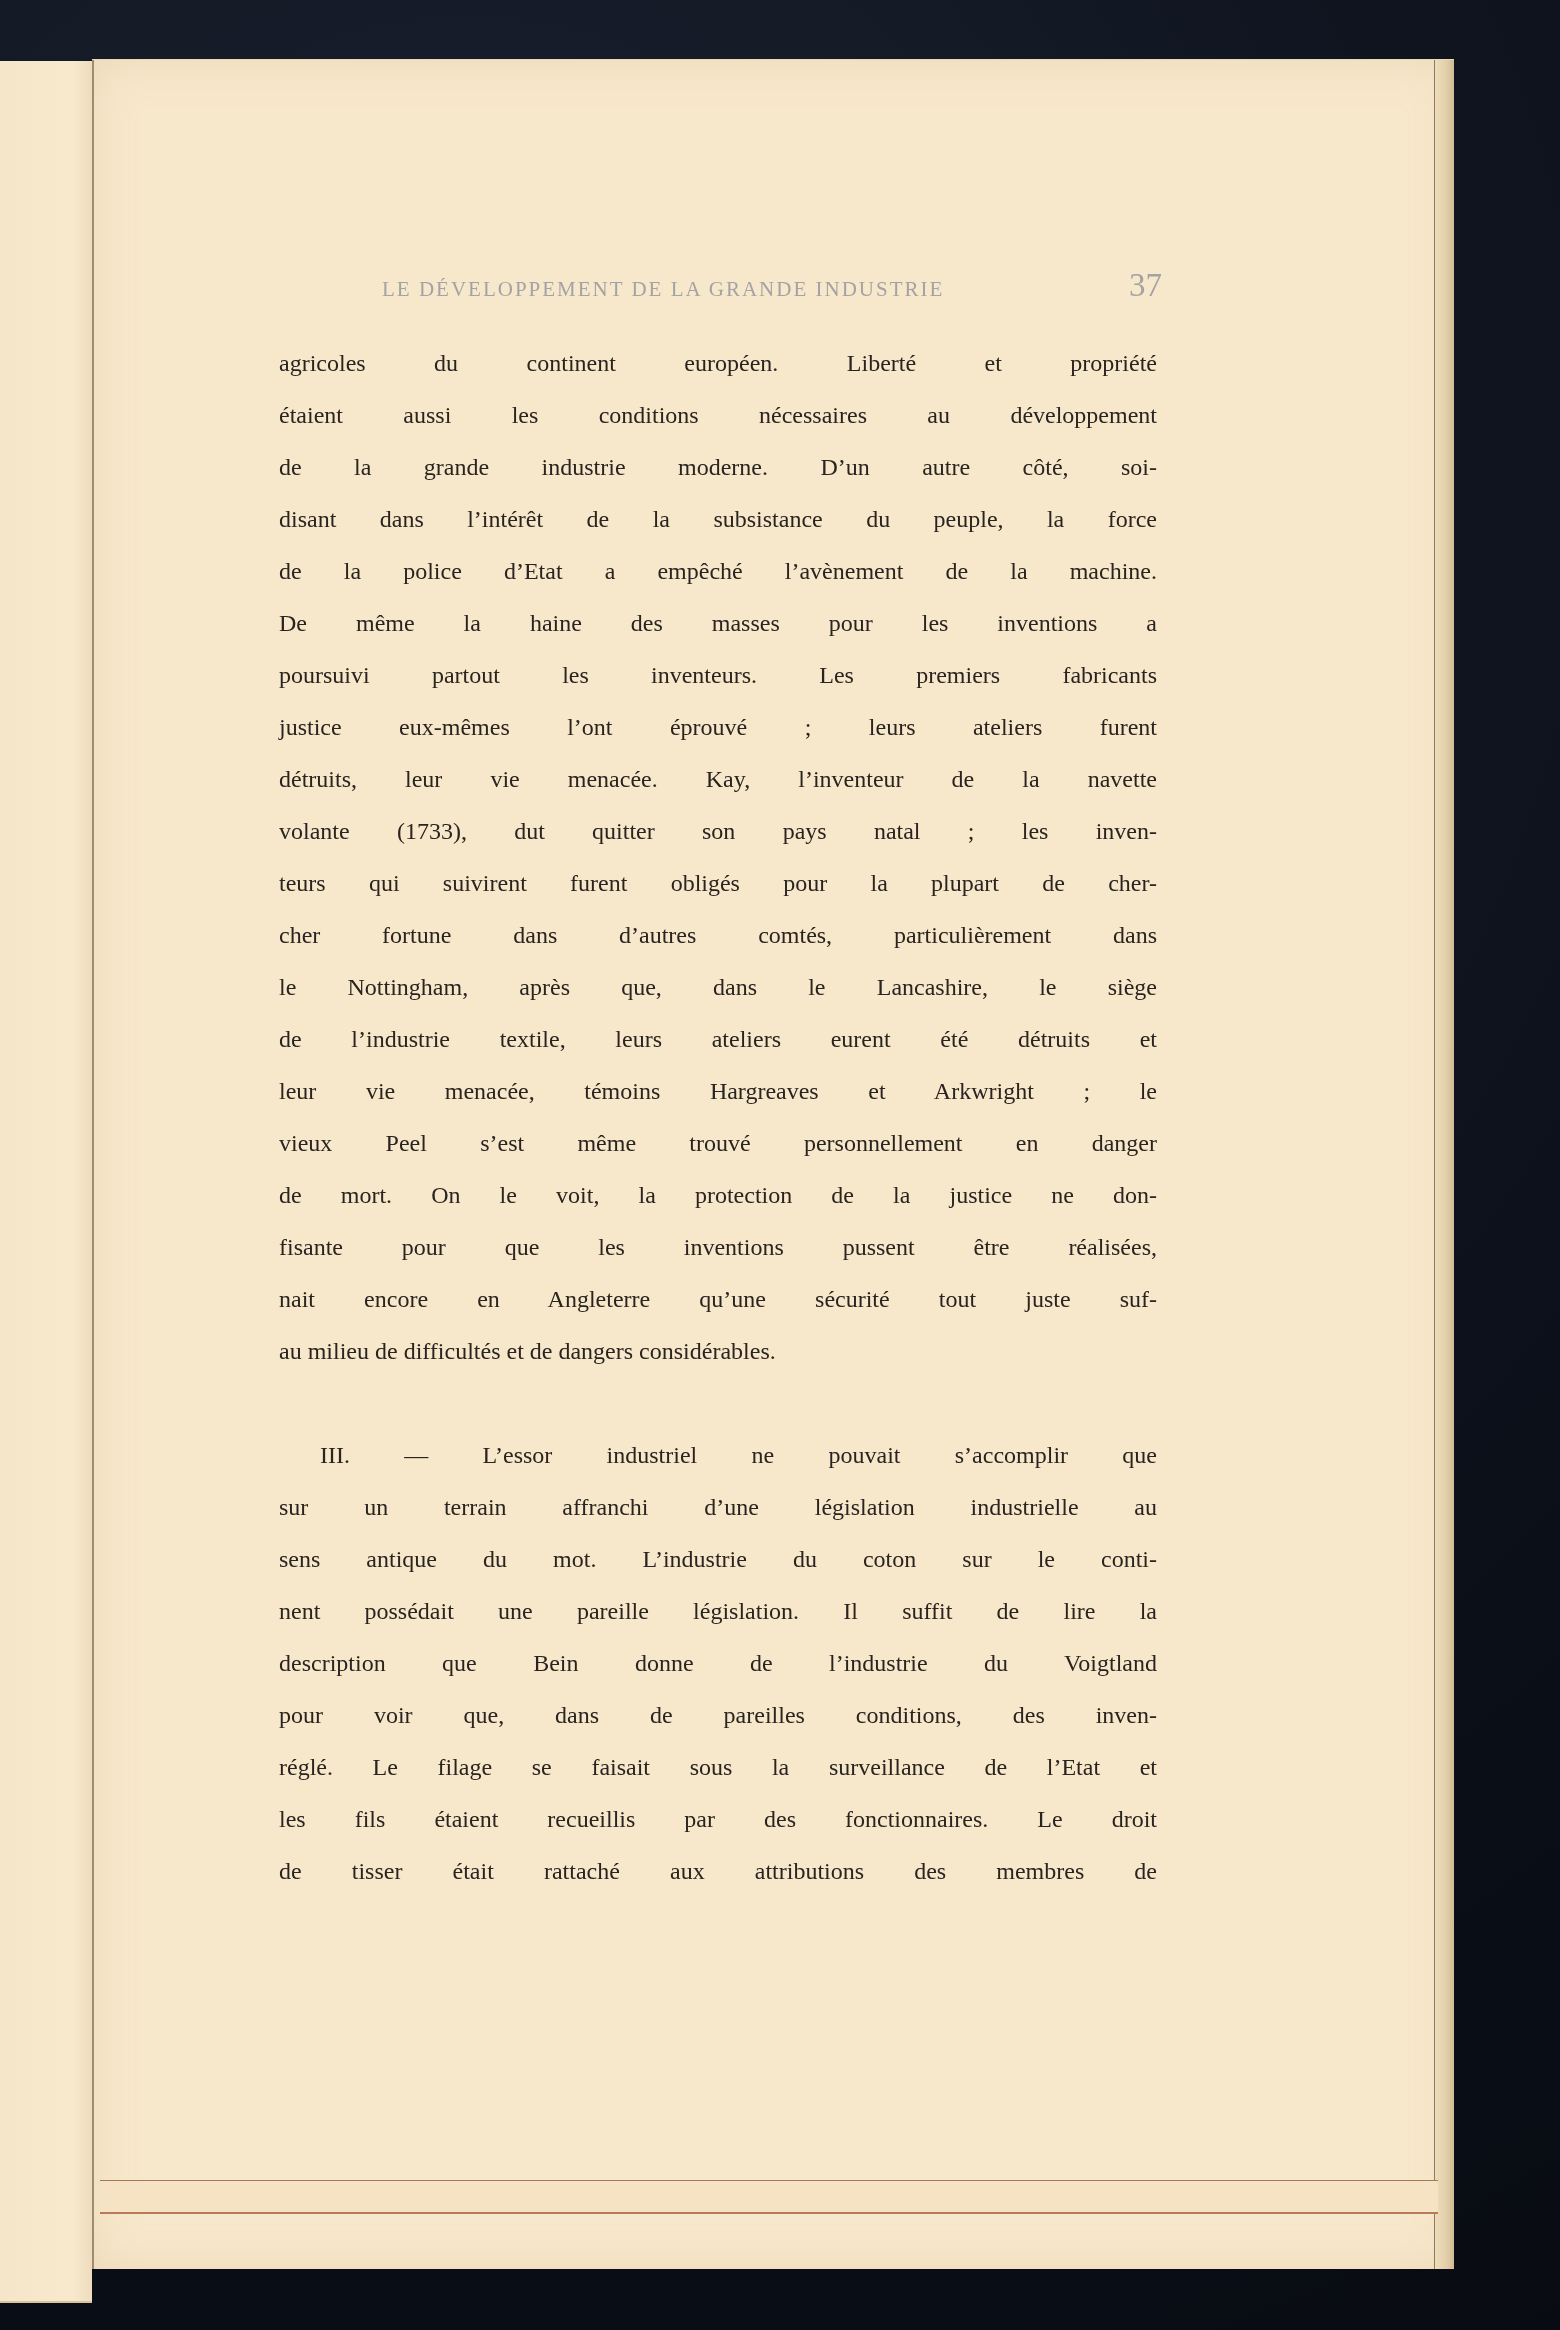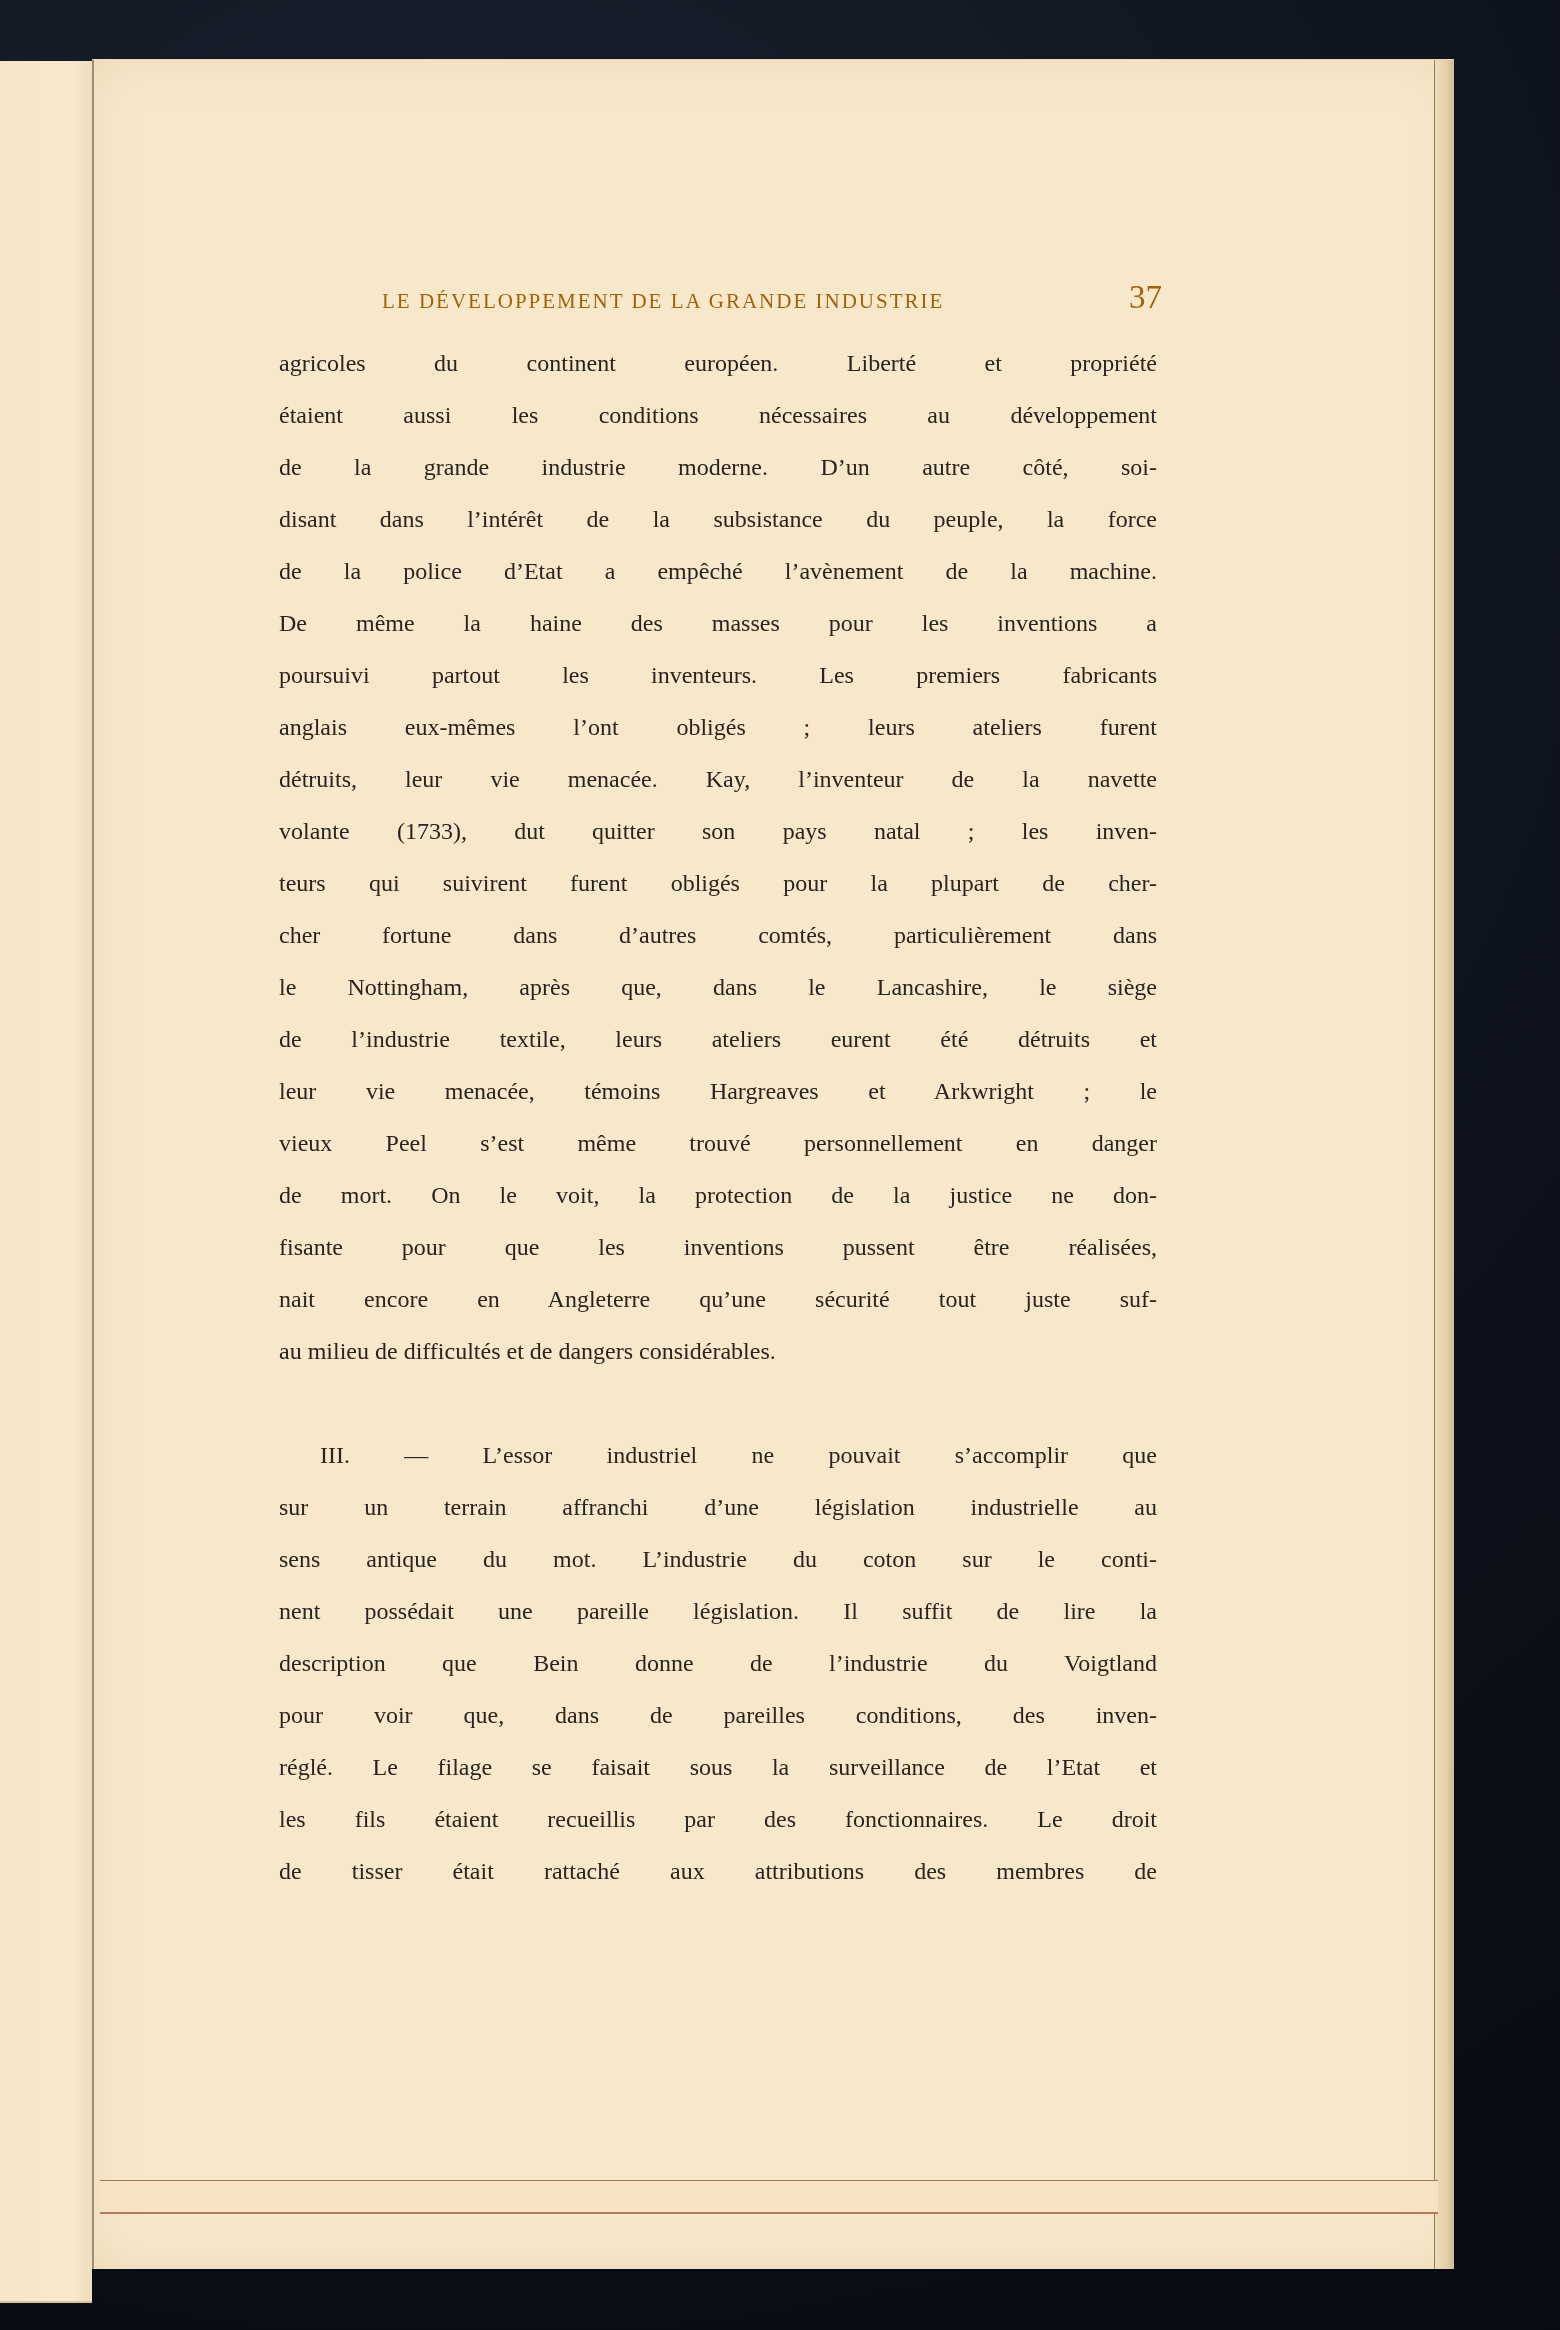--- a/index.html
+++ b/index.html
@@ -64,27 +64,27 @@
       position: absolute;
       left: 0;
       top: 0;
       width: 1.6px;
       height: 100%;
       background: #9f8d73;
     }
     .running-head {
       position: absolute;
       left: 382px;
-      top: 279px;
+      top: 267px;
       width: 780px;
       height: 39px;
       display: flex;
       justify-content: space-between;
       align-items: baseline;
-      color: #a16207;
+      color: #a3a3a3;
     }
     .running-head .title {
       font-size: 21px;
       letter-spacing: 2px;
       font-variant: small-caps;
       text-transform: uppercase;
     }
     .running-head .page-number {
       font-size: 33px;
     }
@@ -134,21 +134,21 @@
 
 <div class="body-text">
   <div>
     <span class="line">agricoles du continent européen. Liberté et propriété</span>
     <span class="line">étaient aussi les conditions nécessaires au développement</span>
     <span class="line">de la grande industrie moderne. D’un autre côté, soi-</span>
     <span class="line">disant dans l’intérêt de la subsistance du peuple, la force</span>
     <span class="line">de la police d’Etat a empêché l’avènement de la machine.</span>
     <span class="line">De même la haine des masses pour les inventions a</span>
     <span class="line">poursuivi partout les inventeurs. Les premiers fabricants</span>
-    <span class="line">anglais eux-mêmes l’ont obligés ; leurs ateliers furent</span>
+    <span class="line">justice eux-mêmes l’ont éprouvé ; leurs ateliers furent</span>
     <span class="line">détruits, leur vie menacée. Kay, l’inventeur de la navette</span>
     <span class="line">volante (1733), dut quitter son pays natal ; les inven-</span>
     <span class="line">teurs qui suivirent furent obligés pour la plupart de cher-</span>
     <span class="line">cher fortune dans d’autres comtés, particulièrement dans</span>
     <span class="line">le Nottingham, après que, dans le Lancashire, le siège</span>
     <span class="line">de l’industrie textile, leurs ateliers eurent été détruits et</span>
     <span class="line">leur vie menacée, témoins Hargreaves et Arkwright ; le</span>
     <span class="line">vieux Peel s’est même trouvé personnellement en danger</span>
     <span class="line">de mort. On le voit, la protection de la justice ne don-</span>
     <span class="line">fisante pour que les inventions pussent être réalisées,</span>

